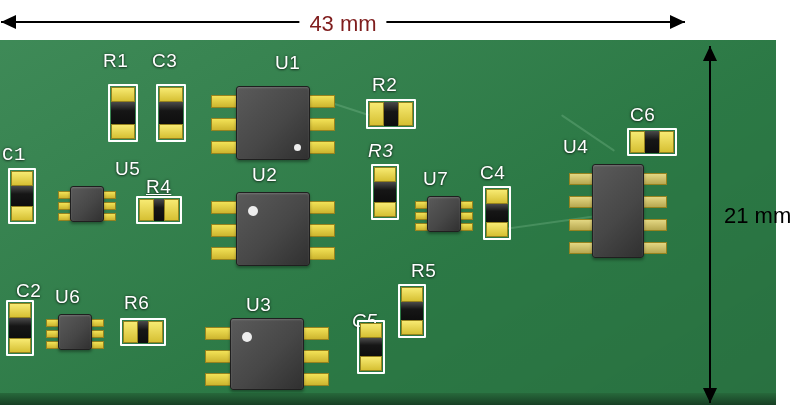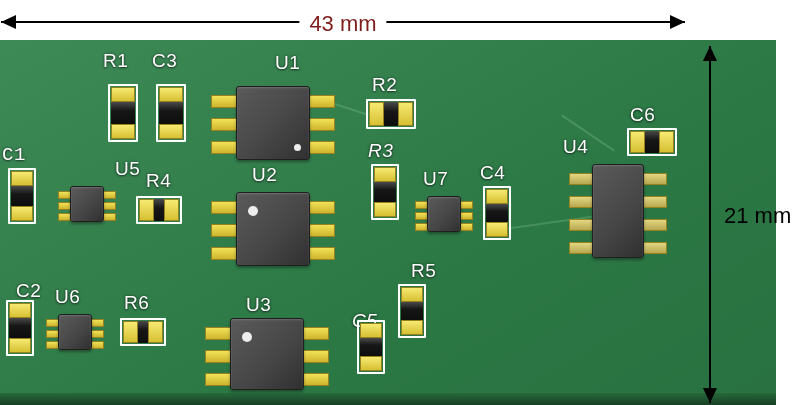--- a/index.html
+++ b/index.html
@@ -147,21 +147,21 @@
       <div class="ref-label" style="left: 68px; top: 118px; padding-left: 47px;">U5</div>
       <div class="comp sot6" style="left: 70px; top: 146px; width: 34px; height: 36px;">
         <div class="icbody"></div>
         <div class="pin l" style="top: 5px;"></div>
         <div class="pin r" style="top: 5px;"></div>
         <div class="pin l" style="top: 16px;"></div>
         <div class="pin r" style="top: 16px;"></div>
         <div class="pin l" style="top: 27px;"></div>
         <div class="pin r" style="top: 27px;"></div>
       </div>
-      <div class="ref-label" style="left: 146px; top: 130px;">R4</div>
+      <div class="ref-label" style="left: 146px; top: 136px; text-decoration: underline;">R4</div>
       <div class="comp smd-h" style="left: 136px; top: 156px; width: 46px; height: 28px;">
         <div class="pad"></div>
         <div class="pbody"></div>
         <div class="pad"></div>
       </div>
       <div class="ref-label" style="left: 252px; top: 124px;">U2</div>
       <div class="comp sop6" style="left: 236px; top: 152px; width: 74px; height: 74px;">
         <div class="icbody"></div>
         <div class="pin l" style="top: 9px;"></div>
         <div class="pin r" style="top: 9px;"></div>

